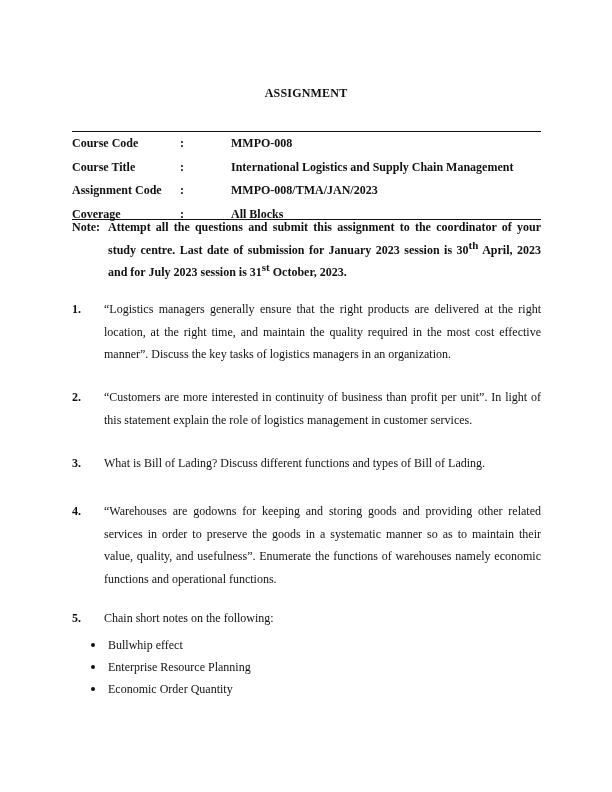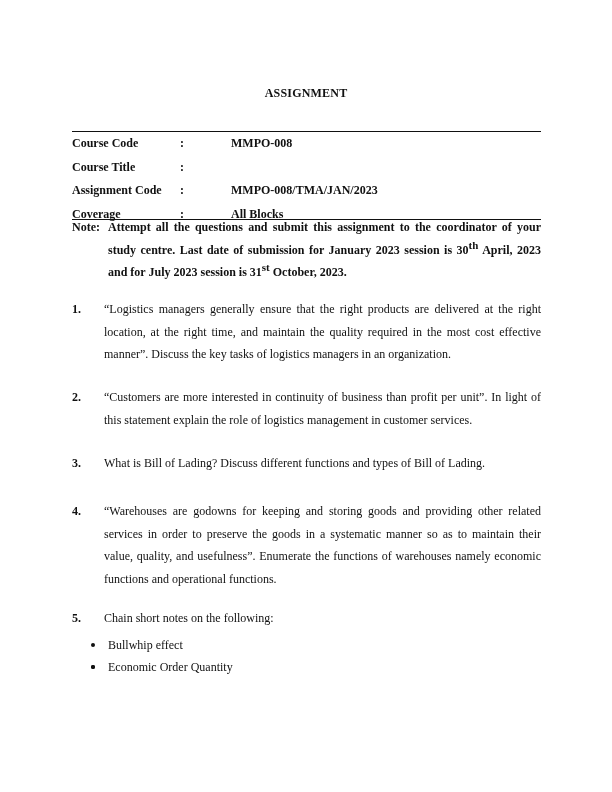--- a/index.html
+++ b/index.html
@@ -140,20 +140,21 @@
 
   <div class="meta-table">
     <div class="meta-row">
       <span class="label">Course Code</span>
       <span class="colon">:</span>
       <span class="value">MMPO-008</span>
     </div>
     <div class="meta-row">
       <span class="label">Course Title</span>
       <span class="colon">:</span>
+      <span class="value">International Logistics and Supply Chain Management</span>
     </div>
     <div class="meta-row">
       <span class="label">Assignment Code</span>
       <span class="colon">:</span>
       <span class="value">MMPO-008/TMA/JAN/2023</span>
     </div>
     <div class="meta-row">
       <span class="label">Coverage</span>
       <span class="colon">:</span>
       <span class="value">All Blocks</span>
@@ -183,18 +184,18 @@
   <div class="q q4">
     <span class="num">4.</span>
     <span class="qtext">“Warehouses are godowns for keeping and storing goods and providing other related services in order to preserve the goods in a systematic manner so as to maintain their value, quality, and usefulness”. Enumerate the functions of warehouses namely economic functions and operational functions.</span>
   </div>
 
   <div class="q q5">
     <span class="num">5.</span>
     <span class="qtext">Chain short notes on the following:</span>
     <ul class="bullets">
       <li><span class="dot"></span><span>Bullwhip effect</span></li>
-      <li><span class="dot"></span></li>
+      <li><span class="dot"></span><span>Enterprise Resource Planning</span></li>
       <li><span class="dot"></span><span>Economic Order Quantity</span></li>
     </ul>
   </div>
 
 </div>
 
 </body></html>

